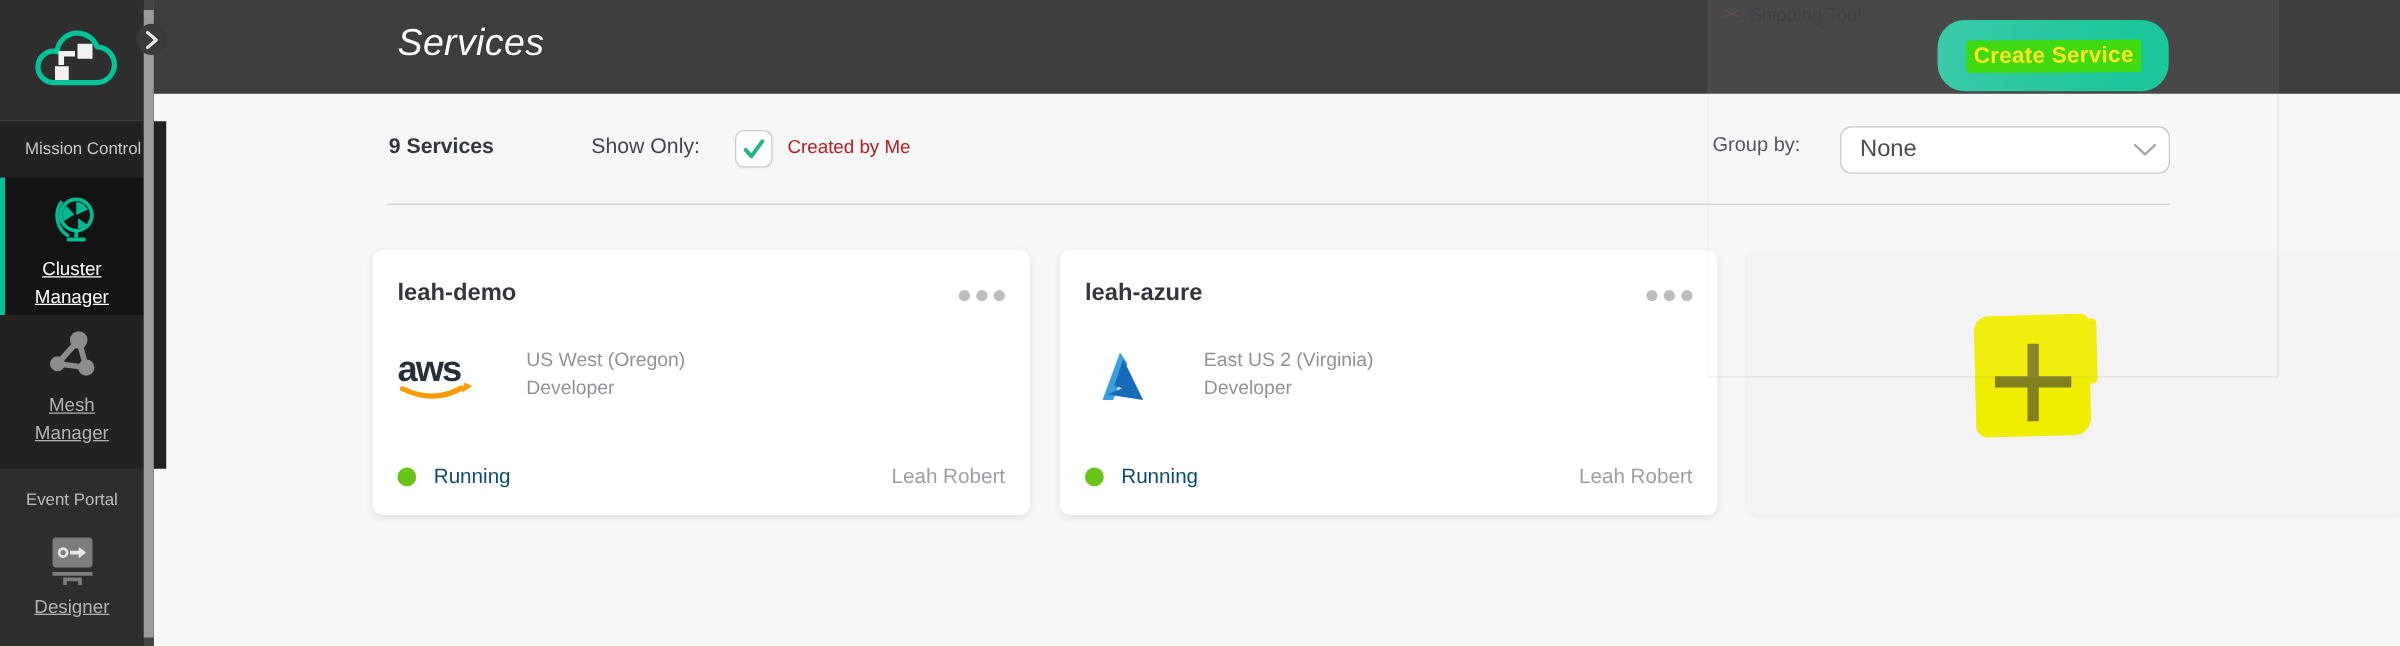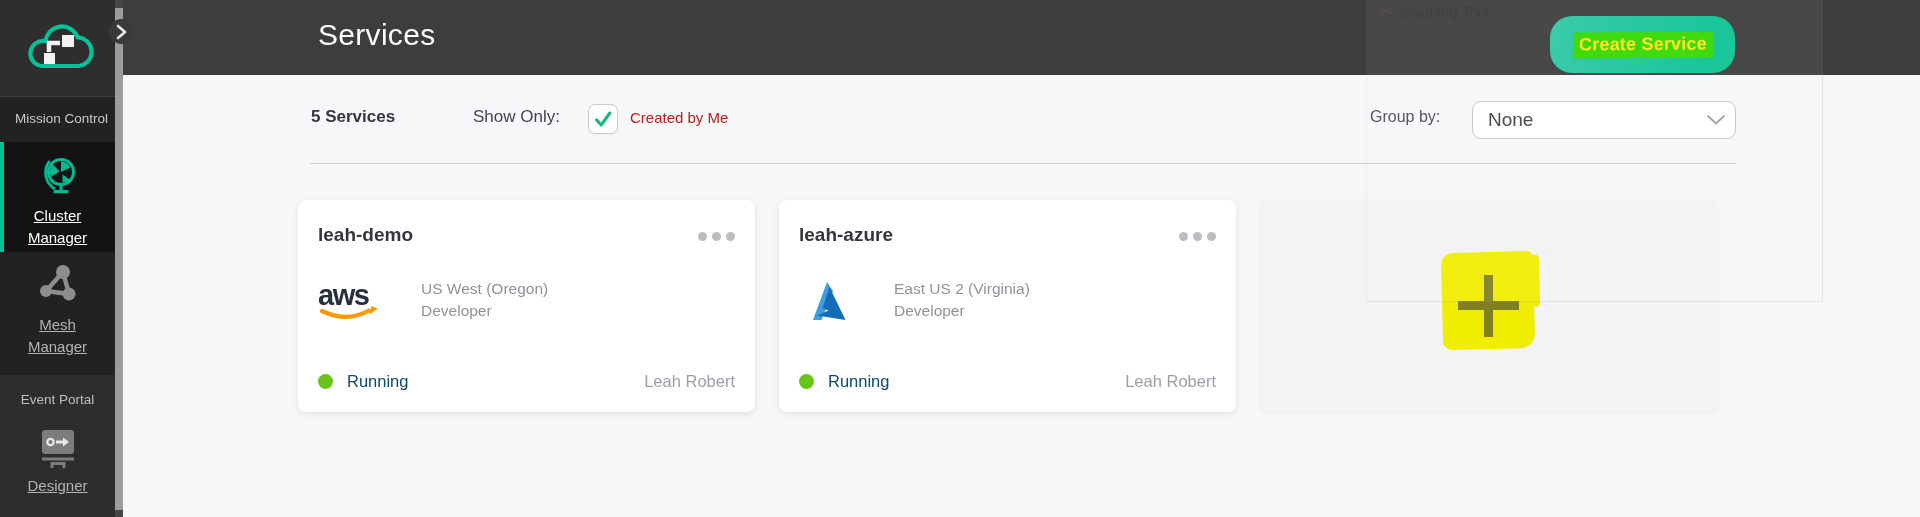--- a/index.html
+++ b/index.html
@@ -18,21 +18,21 @@
     color:#35383d;
   }
 
   
   .header{
     position:absolute;left:123px;top:0;width:1797px;height:75px;
     background:#3d3d3d;z-index:2;
   }
   .page-title{
     position:absolute;left:195px;top:18px;
-    font-size:30px;font-weight:400;color:#fbfbfb;letter-spacing:.3px;
+    font-size:30px;font-weight:400;color:#fbfbfb;letter-spacing:.3px;font-style:italic;
   }
   .create-btn{
     position:absolute;right:185px;top:16px;height:57px;min-width:185px;
     border:none;border-radius:22px;cursor:pointer;
     background:linear-gradient(100deg,#2fc8a6 0%,#0dc394 80%);
     display:flex;align-items:center;justify-content:center;
     z-index:8;
   }
   .create-btn .marker-hl{
     background:var(--marker-green);
@@ -48,21 +48,21 @@
     position:absolute;left:0;top:0;width:123px;height:517px;
     background:#2e2e2e;z-index:5;
   }
   .side-inner{position:absolute;left:0;top:0;width:115px;height:517px;}
   .logo-block{
     position:absolute;left:0;top:0;width:115px;height:97px;
     display:flex;align-items:center;justify-content:center;
     background:#2e2e2e;border-bottom:1px solid #3b3b3b;
   }
   .section-mission{
-    position:absolute;left:0;top:97px;width:123px;height:278px;
+    position:absolute;left:0;top:97px;width:133px;height:278px;
     background:#222222;
   }
   .section-label{
     display:block;text-align:center;
     font-size:13.5px;color:#c9c9c9;
   }
   .lbl-mission{padding-top:14px;height:45px;}
   .nav-item{
     width:115px;text-align:center;cursor:pointer;
     color:#b3b3b3;font-size:15px;line-height:1.45;
@@ -140,21 +140,21 @@
   .divider{
     left:187px;top:88px;width:1426px;height:1px;background:#cbccce;
   }
 
   
   .cards-row{
     position:absolute;left:175px;top:125px;
     display:flex;gap:24px;
   }
   .card{
-    position:relative;width:457px;height:212px;
+    position:relative;width:526px;height:212px;
     background:#ffffff;border-radius:8px;
     box-shadow:0 2px 6px rgba(35,40,45,.10);
     cursor:pointer;
   }
   .card-title{
     position:absolute;left:20px;top:24px;
     font-size:19px;font-weight:700;color:#33363b;
   }
   .card-menu{
     position:absolute;right:18px;top:30px;
@@ -293,21 +293,21 @@
 
 <div class="ghost-window">
   <div class="ghost-title">
     <span class="scissors">✂</span>
     <span>Snipping Tool</span>
   </div>
 </div>
 
 <div class="content">
 
-  <div class="tb services-count">5 Services</div>
+  <div class="tb services-count">9 Services</div>
   <div class="tb show-only">Show Only:</div>
 
   <div class="tb checkbox">
     <svg class="ic" width="22" height="22" viewBox="0 0 24 24">
       <polyline points="5,13 10,18.5 19.5,5.5" fill="none" stroke="#1db87e" stroke-width="3.4" stroke-linecap="round" stroke-linejoin="round"></polyline>
     </svg>
   </div>
 
   <div class="tb created-by">Created by Me</div>
   <div class="tb group-by">Group by:</div>

